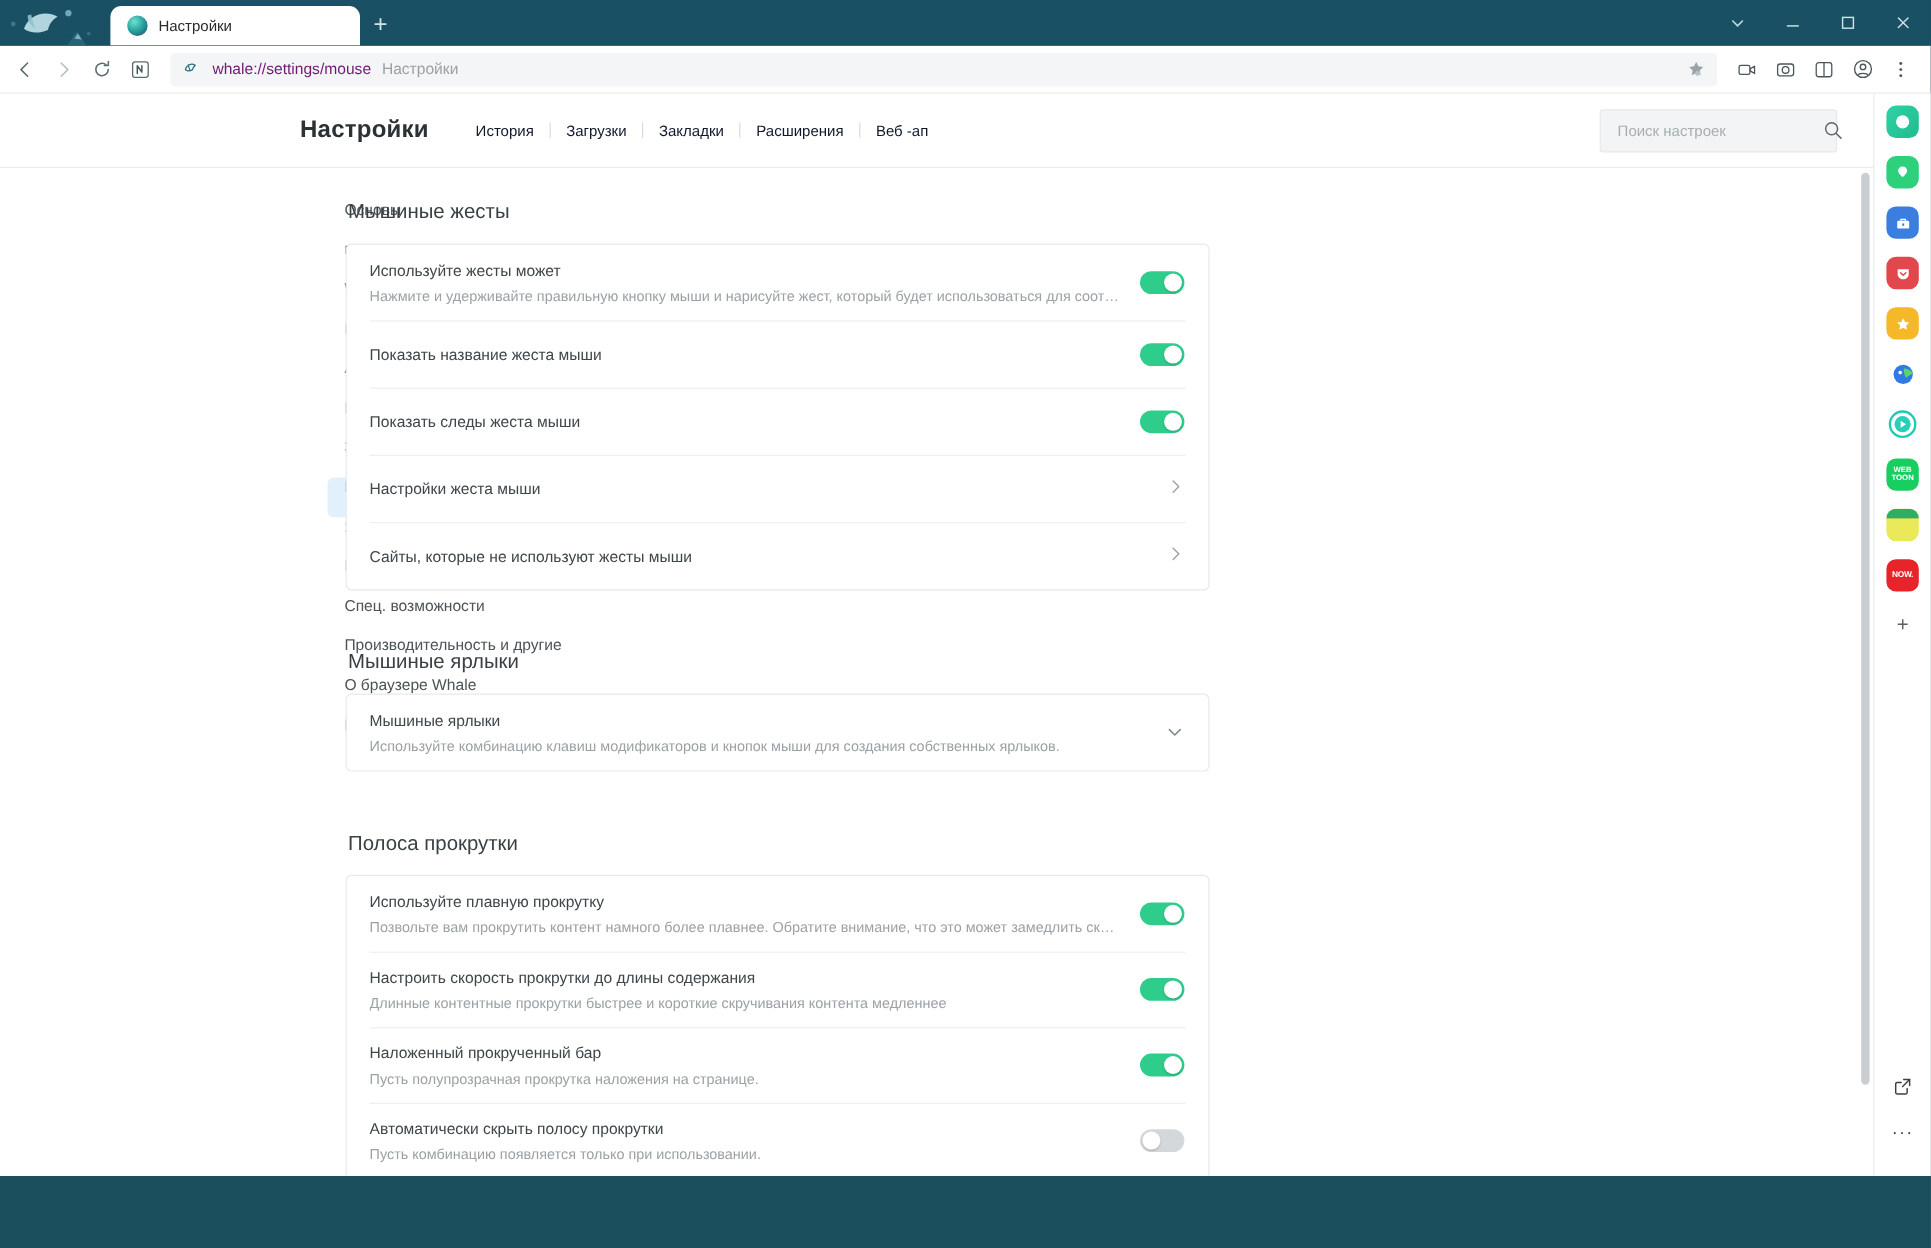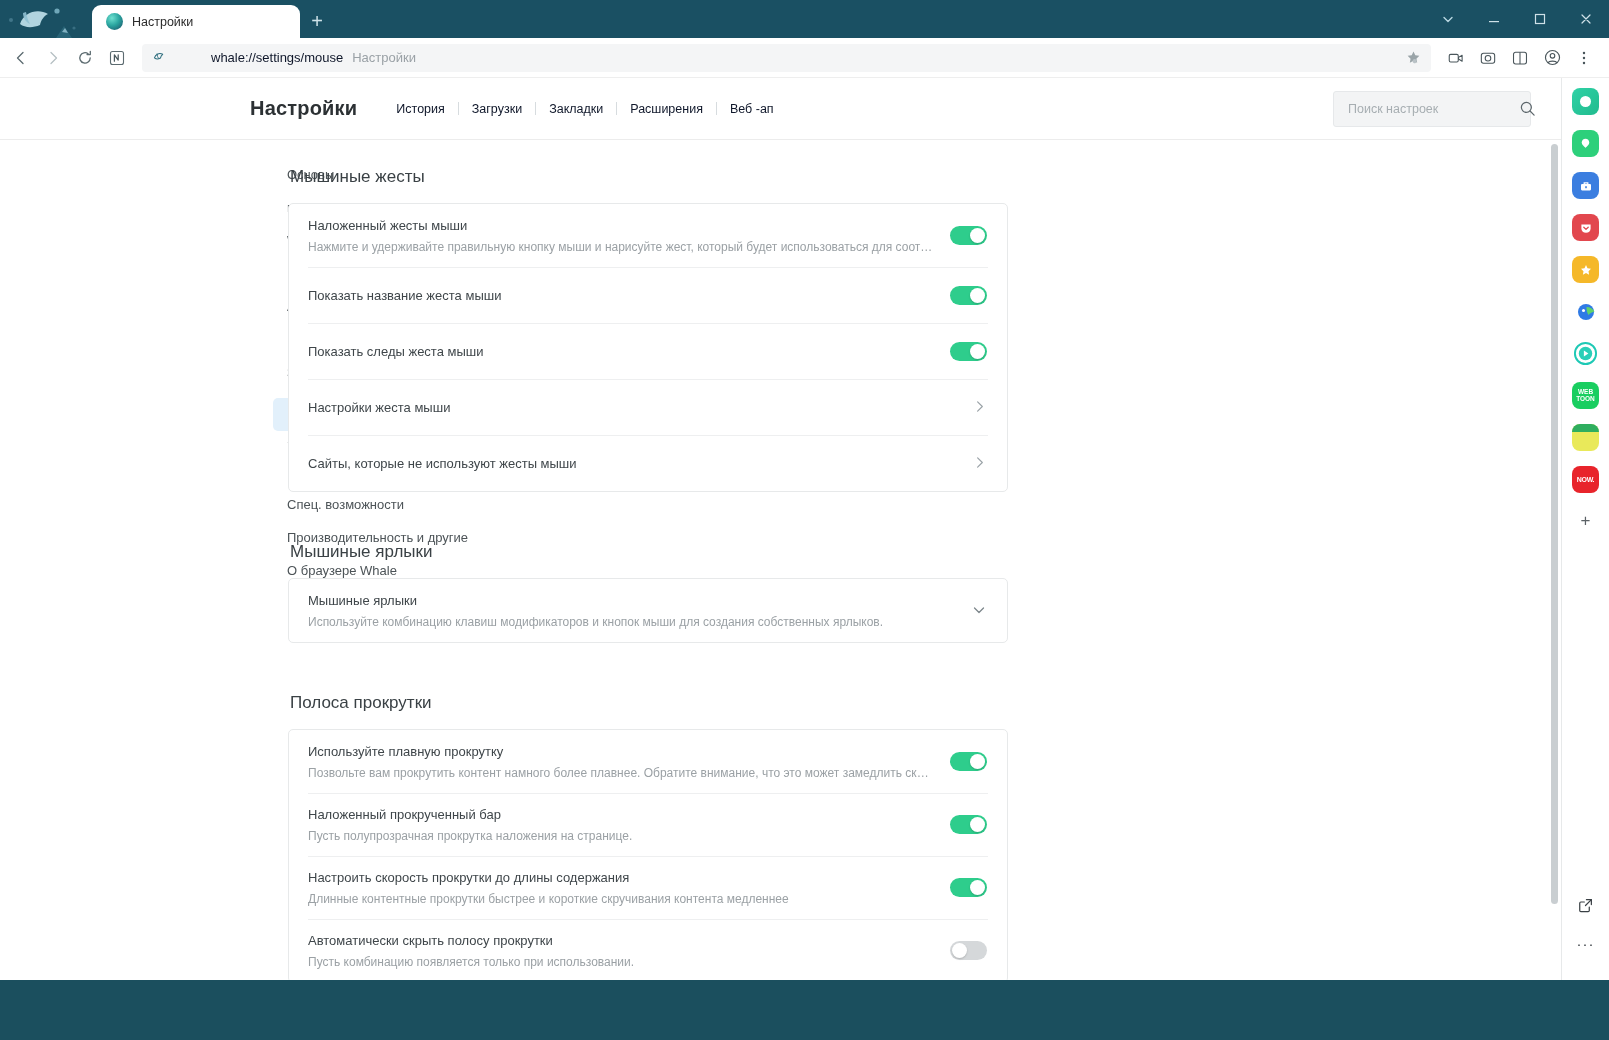--- a/index.html
+++ b/index.html
@@ -87,21 +87,21 @@
     height: 28px;
     margin: 0 8px 0 8px;
     background: #f4f5f6;
     border-radius: 4px;
     display: flex; align-items: center;
     padding: 0 8px 0 10px;
     gap: 9px;
     min-width: 0;
   }
   .omni-icon { flex: 0 0 16px; display: flex; align-items: center; color: #36707e; }
-  .omni-url { font-size: 13px; color: #0f172a; white-space: nowrap; margin-left: 34px; }
+  .omni-url { font-size: 13px; color: #701a75; white-space: nowrap; }
   .omni-sub { font-size: 13px; color: #9aa1a6; white-space: nowrap; }
   .omni-spacer { flex: 1 1 auto; }
   .omni-star { flex: 0 0 20px; display: flex; align-items: center; justify-content: center; color: #9aa4a8; }
 
   
   .bodyrow { flex: 1 1 auto; display: flex; min-height: 0; background: #ffffff; }
 
   
   .settings-page {
     flex: 1 1 auto;
@@ -459,21 +459,21 @@
             </div>
           </div>
 
           <div class="content">
 
             <div class="section-title">Мышиные жесты</div>
             <div class="card">
 
               <div class="row tall">
                 <div class="row-text">
-                  <div class="row-title">Наложенный жесты мыши</div>
+                  <div class="row-title">Используйте жесты может</div>
                   <div class="row-desc">Нажмите и удерживайте правильную кнопку мыши и нарисуйте жест, который будет использоваться для соответствую...</div>
                 </div>
                 <div class="row-ctl">
                   <div class="toggle on">
                       <span class="knob"></span>
                     </div>
                 </div>
               </div>
 
               <div class="row">
@@ -552,34 +552,34 @@
                 </div>
                 <div class="row-ctl">
                   <div class="toggle on">
                       <span class="knob"></span>
                     </div>
                 </div>
               </div>
 
               <div class="row tall">
                 <div class="row-text">
-                  <div class="row-title">Наложенный прокрученный бар</div>
-                  <div class="row-desc">Пусть полупрозрачная прокрутка наложения на странице.</div>
+                  <div class="row-title">Настроить скорость прокрутки до длины содержания</div>
+                  <div class="row-desc">Длинные контентные прокрутки быстрее и короткие скручивания контента медленнее</div>
                 </div>
                 <div class="row-ctl">
                   <div class="toggle on">
                       <span class="knob"></span>
                     </div>
                 </div>
               </div>
 
               <div class="row tall">
                 <div class="row-text">
-                  <div class="row-title">Настроить скорость прокрутки до длины содержания</div>
-                  <div class="row-desc">Длинные контентные прокрутки быстрее и короткие скручивания контента медленнее</div>
+                  <div class="row-title">Наложенный прокрученный бар</div>
+                  <div class="row-desc">Пусть полупрозрачная прокрутка наложения на странице.</div>
                 </div>
                 <div class="row-ctl">
                   <div class="toggle on">
                       <span class="knob"></span>
                     </div>
                 </div>
               </div>
 
               <div class="row tall">
                 <div class="row-text">

